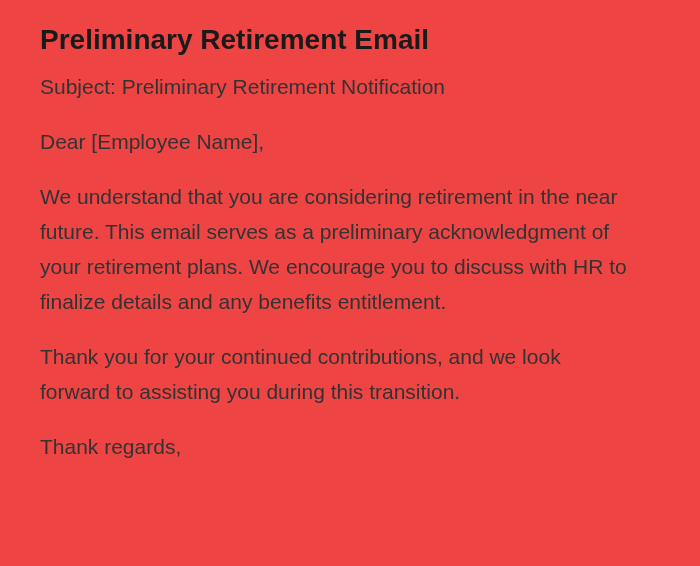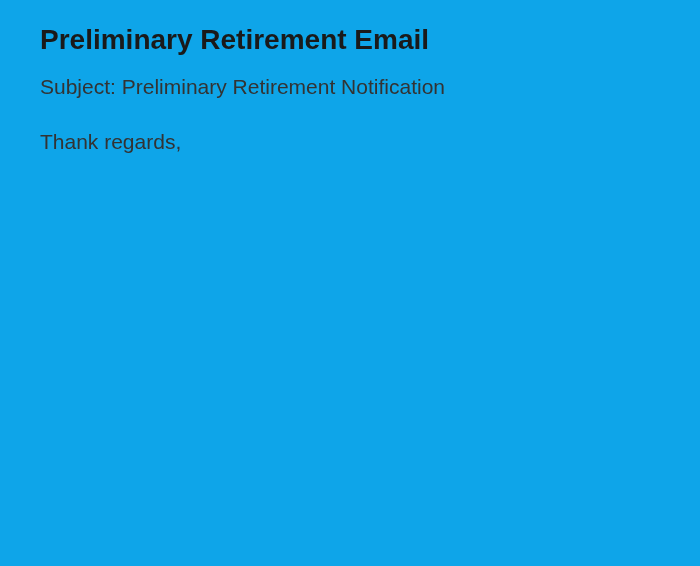--- a/index.html
+++ b/index.html
@@ -6,21 +6,21 @@
     margin: 0;
     padding: 0;
     background: #ffffff;
   }
   .page {
     position: relative;
     width: 700px;
     height: 566px;
     box-sizing: border-box;
     padding: 22px 40px 0 40px;
-    background: #0ea5e9;
+    background: #ef4444;
     font-family: "Liberation Sans", "DejaVu Sans", sans-serif;
     overflow: hidden;
   }
   .doc-title {
     margin: 0 0 11px 0;
     font-size: 28px;
     line-height: 36px;
     font-weight: 700;
     color: #1a1a1a;
   }
@@ -32,14 +32,17 @@
     font-weight: 400;
     color: #333333;
   }
 </style>
 </head>
 <body>
 
 <div class="page">
   <h1 class="doc-title">Preliminary Retirement Email</h1>
   <p class="doc-paragraph">Subject: Preliminary Retirement Notification</p>
+  <p class="doc-paragraph">Dear [Employee Name],</p>
+  <p class="doc-paragraph">We understand that you are considering retirement in the near future. This email serves as a preliminary acknowledgment of your retirement plans. We encourage you to discuss with HR to finalize details and any benefits entitlement.</p>
+  <p class="doc-paragraph">Thank you for your continued contributions, and we look forward to assisting you during this transition.</p>
   <p class="doc-paragraph">Thank regards,</p>
 </div>
 
 </body></html>

